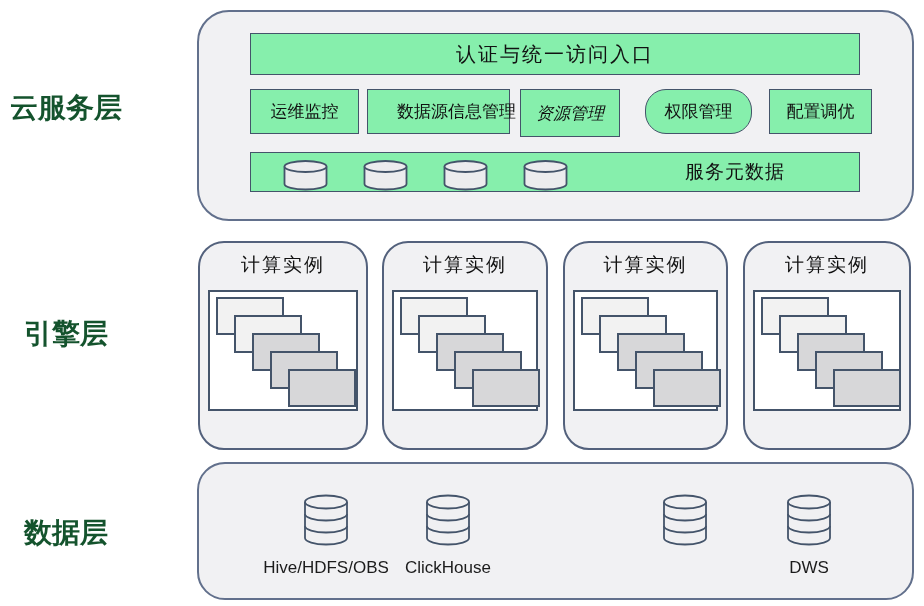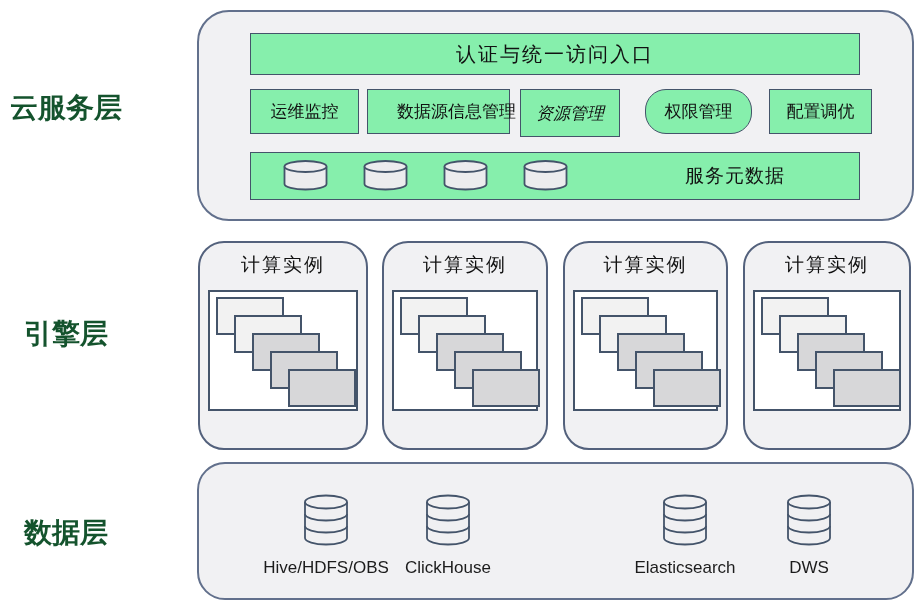--- a/index.html
+++ b/index.html
@@ -63,21 +63,21 @@
   <div class="panel" style="left:197px;top:10px;width:717px;height:211px;">
 
     <div class="wbox auth-bar" style="left:51px;top:21px;width:610px;height:42px;">认证与统一访问入口</div>
 
     <div class="wbox" style="left:51px;top:77px;width:109px;height:45px;">运维监控</div>
     <div class="wbox" style="left:168px;top:77px;width:143px;height:45px;padding-left:36px;">数据源信息管理</div>
     <div class="wbox" style="left:321px;top:77px;width:100px;height:48px;font-style:italic;">资源管理</div>
     <div class="wbox" style="left:446px;top:77px;width:107px;height:45px;border-radius:21px;">权限管理</div>
     <div class="wbox" style="left:558px;top:77px;width:103px;height:45px;margin-left:12px;">配置调优</div>
 
-    <div class="wbox meta-bar" style="left:51px;top:140px;width:610px;height:48px;padding-left:16px;">
+    <div class="wbox meta-bar" style="left:51px;top:140px;width:610px;height:40px;padding-left:16px;">
       <span class="mini-cyl" style="left:31px;">
         <svg width="47" height="31" viewBox="0 0 47 31">
             <path d="M2.5 6.5 V24 A21 5.5 0 0 0 44.5 24 V6.5" fill="#ececee" stroke="#44546a" stroke-width="1.8"></path>
             <ellipse cx="23.5" cy="6.5" rx="21" ry="5.5" fill="#ececee" stroke="#44546a" stroke-width="1.8"></ellipse>
           </svg>
       </span>
       <span class="mini-cyl" style="left:111px;">
         <svg width="47" height="31" viewBox="0 0 47 31">
             <path d="M2.5 6.5 V24 A21 5.5 0 0 0 44.5 24 V6.5" fill="#ececee" stroke="#44546a" stroke-width="1.8"></path>
             <ellipse cx="23.5" cy="6.5" rx="21" ry="5.5" fill="#ececee" stroke="#44546a" stroke-width="1.8"></ellipse>
@@ -166,21 +166,20 @@
     </div>
 
 
     <div class="store" style="left:416px;">
       <svg width="48" height="52" viewBox="0 0 48 52">
           <path d="M3 8 V44 A21 6.5 0 0 0 45 44 V8" fill="#f0f0f2" stroke="#44546a" stroke-width="1.8"></path>
           <ellipse cx="24" cy="8" rx="21" ry="6.5" fill="#f0f0f2" stroke="#44546a" stroke-width="1.8"></ellipse>
           <path d="M3 20 A21 6.5 0 0 0 45 20" fill="none" stroke="#44546a" stroke-width="1.8"></path>
           <path d="M3 32 A21 6.5 0 0 0 45 32" fill="none" stroke="#44546a" stroke-width="1.8"></path>
         </svg>
-      <div class="store-label">Elasticsearch</div>
     </div>
 
     <div class="store" style="left:540px;">
       <svg width="48" height="52" viewBox="0 0 48 52">
           <path d="M3 8 V44 A21 6.5 0 0 0 45 44 V8" fill="#f0f0f2" stroke="#44546a" stroke-width="1.8"></path>
           <ellipse cx="24" cy="8" rx="21" ry="6.5" fill="#f0f0f2" stroke="#44546a" stroke-width="1.8"></ellipse>
           <path d="M3 20 A21 6.5 0 0 0 45 20" fill="none" stroke="#44546a" stroke-width="1.8"></path>
           <path d="M3 32 A21 6.5 0 0 0 45 32" fill="none" stroke="#44546a" stroke-width="1.8"></path>
         </svg>
       <div class="store-label">DWS</div>

